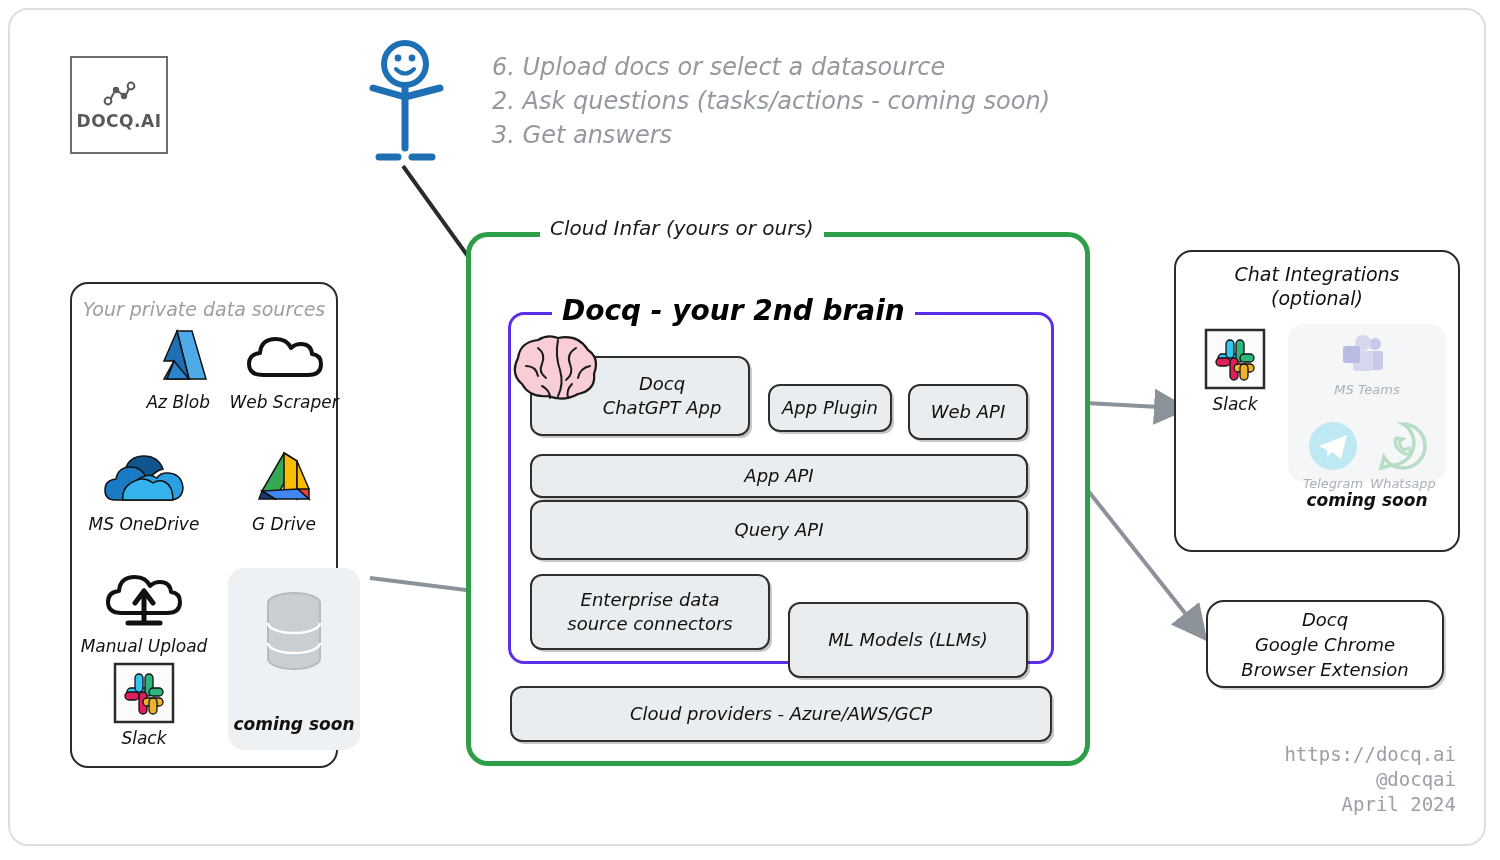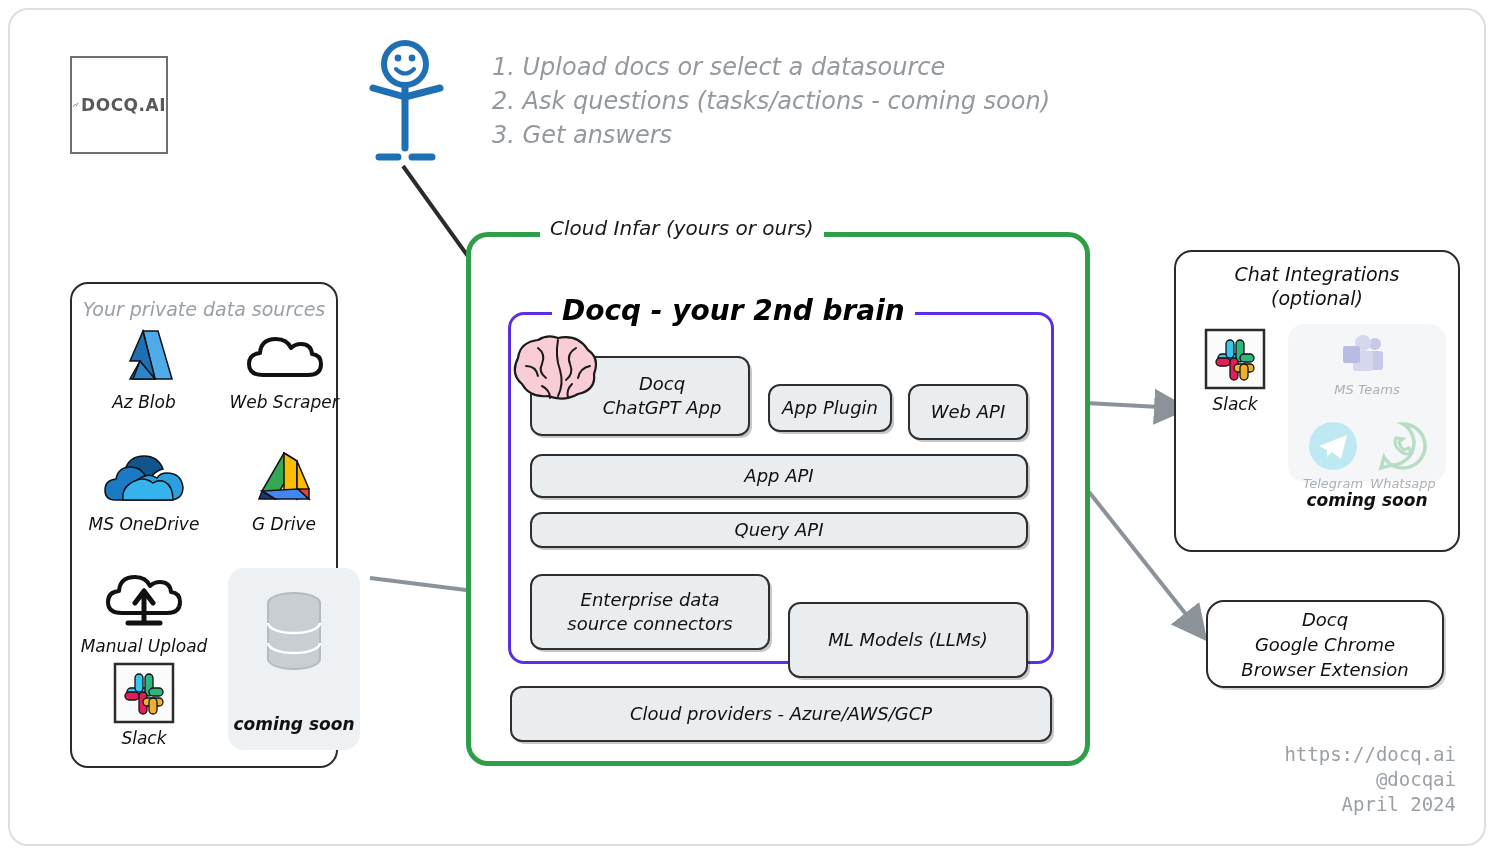--- a/index.html
+++ b/index.html
@@ -13,21 +13,21 @@
 
   .outer-frame{
     position:absolute;left:8px;top:8px;width:1478px;height:838px;
     border:2px solid #dcdee0;border-radius:20px;box-sizing:border-box;
   }
 
   
   .logo-box{
     position:absolute;left:70px;top:56px;width:98px;height:98px;
     border:2px solid #6d6f72;box-sizing:border-box;
-    display:flex;flex-direction:row;align-items:center;justify-content:center;gap:2px;
+    display:flex;flex-direction:column;align-items:center;justify-content:center;gap:2px;
   }
   .logo-text{font-family:"DejaVu Sans",sans-serif;font-weight:bold;font-size:17px;color:#58595b;letter-spacing:.5px;}
 
   
   .hand{font-family:"DejaVu Sans",sans-serif;}
 
   .steps{
     position:absolute;left:492px;top:50px;width:660px;
     color:#93999f;font-size:24px;line-height:34px;font-style:italic;
   }
@@ -161,21 +161,21 @@
       <line x1="412" y1="157" x2="432" y2="157"></line>
     </g>
     <g fill="#1f6fb5" stroke="none">
       <circle cx="398" cy="58" r="3.4"></circle>
       <circle cx="412" cy="58" r="3.4"></circle>
     </g>
     <path d="M396 69 q9 9 18 0" stroke="#1f6fb5" stroke-width="4" fill="none" stroke-linecap="round"></path>
   </svg>
 
   <div class="steps hand">
-    <div>1. Upload docs or select a datasource</div>
+    <div>6. Upload docs or select a datasource</div>
     <div>2. Ask questions (tasks/actions - coming soon)</div>
     <div>3. Get answers</div>
   </div>
 
   <svg class="layer">
     <defs>
       <marker id="ah-dark" markerWidth="9" markerHeight="9" refX="6" refY="4.5" orient="auto">
         <path d="M0,0 L9,4.5 L0,9 z" fill="#2b2b2b"></path>
       </marker>
       <marker id="ah-gray" markerWidth="9" markerHeight="9" refX="6" refY="4.5" orient="auto">
@@ -191,21 +191,21 @@
 
     <line x1="1032" y1="420" x2="1200" y2="632" stroke="#8b9299" stroke-width="4" marker-end="url(#ah-gray)"></line>
   </svg>
 
   <div class="ds-panel">
     <div class="ds-title hand">Your private data sources</div>
   </div>
 
   <div class="ds-grid" style="position:absolute;left:78px;top:326px;width:286px;height:430px;">
 
-    <div class="ds-item" style="left:0px;top:0px;">
+    <div class="ds-item" style="left:0px;top:0px;align-items:flex-end;">
       <div class="ds-ico">
         <svg width="64" height="60" viewBox="0 0 64 60">
           <polygon points="31,4 46,4 60,52 43,52" fill="#4fabe8" stroke="#111" stroke-width="1.5"></polygon>
           <polygon points="31,4 18,34 28,34 18,52 43,52 31,4" fill="#1f6fb5" stroke="#111" stroke-width="1.5"></polygon>
           <polygon points="28,34 43,52 21,52" fill="#2b84cc" stroke="#111" stroke-width="1.5"></polygon>
         </svg>
       </div>
       <div class="ds-label hand">Az Blob</div>
     </div>
 
@@ -320,21 +320,21 @@
   </div>
 
   <div class="gbox hand" style="left:908px;top:384px;width:120px;height:56px;">
     <span>Web API</span>
   </div>
 
   <div class="gbox hand" style="left:530px;top:454px;width:498px;height:44px;">
     <span>App API</span>
   </div>
 
-  <div class="gbox hand" style="left:530px;top:512px;width:498px;height:36px;">
+  <div class="gbox hand" style="left:530px;top:500px;width:498px;height:60px;">
     <span>Query API</span>
   </div>
 
   <div class="gbox hand" style="left:530px;top:574px;width:240px;height:76px;">
     <span style="white-space:pre-line;">Enterprise data
 source connectors</span>
   </div>
 
   <div class="gbox hand" style="left:788px;top:574px;width:240px;height:76px;margin-top:28px;">
     <span>ML Models (LLMs)</span>

